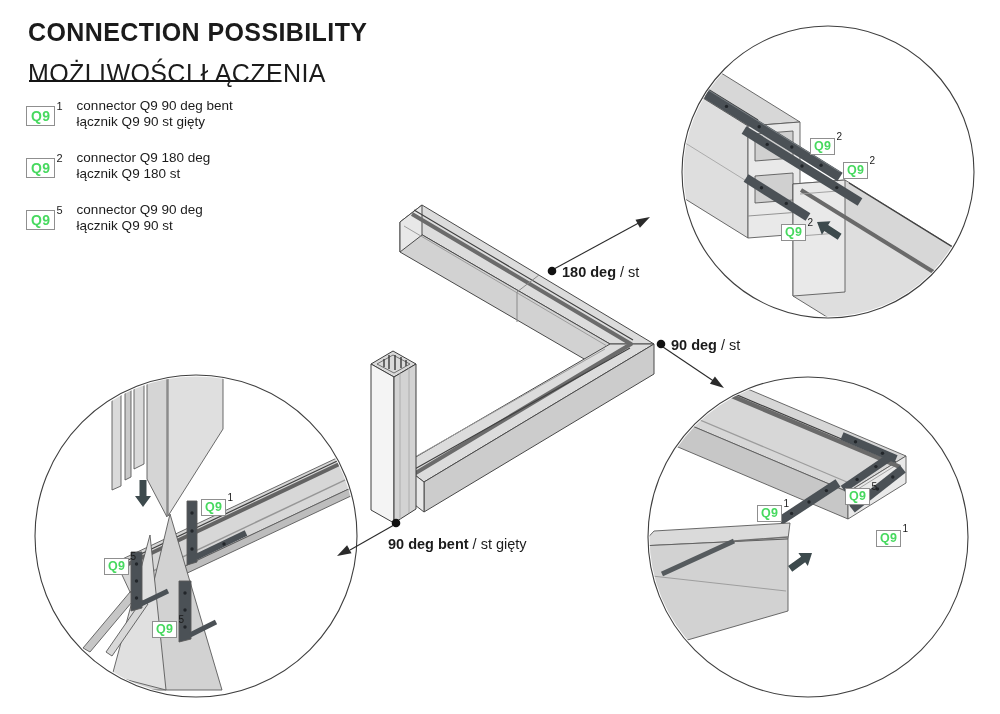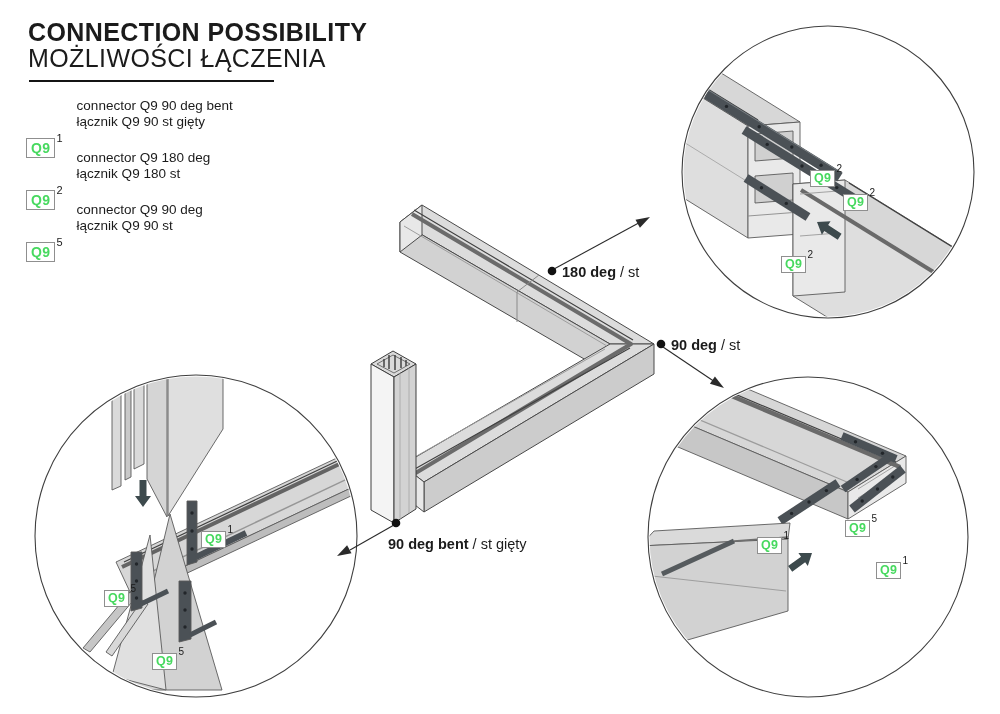--- a/index.html
+++ b/index.html
@@ -1,26 +1,26 @@
 <!DOCTYPE html>
 <html><head>
 <meta charset="utf-8">
 <style>
   :root{ --green:#47d95f; --ink:#1b1b1b; --line:#3f3f3f; }
   html,body{margin:0;padding:0;background:#fff;}
   .stage{position:relative;width:1000px;height:714px;background:#fff;overflow:hidden;
          font-family:"Liberation Sans",sans-serif;color:var(--ink);border-radius:21px;}
   .stage svg{position:absolute;left:0;top:0;}
   .title-en{position:absolute;left:28px;top:18px;font-size:25px;font-weight:bold;letter-spacing:.4px;white-space:nowrap;}
-  .title-pl{position:absolute;left:28px;top:44px;font-size:25px;font-weight:normal;letter-spacing:.4px;white-space:nowrap;}
+  .title-pl{position:absolute;left:28px;top:59px;font-size:25px;font-weight:normal;letter-spacing:.4px;white-space:nowrap;}
   .title-rule{position:absolute;left:29px;top:80px;width:245px;height:2px;background:#141414;}
   .legend-row{position:absolute;left:26px;display:flex;align-items:flex-start;}
   .legend-text{margin-left:15px;margin-top:-8px;font-size:13.5px;line-height:15.5px;white-space:nowrap;}
   .legend-text .en{font-weight:normal;}
-  .q9badge{white-space:nowrap;display:inline-block;margin-top:32px;}
+  .q9badge{white-space:nowrap;display:inline-block;}
   .q9badge.abs{position:absolute;z-index:5;}
   .q9box{display:inline-block;border:1px solid #8f8f8f;background:#fff;color:var(--green);
          font-weight:bold;font-size:12.5px;line-height:15px;padding:0 3px;letter-spacing:.4px;}
   .q9box.lg{font-size:14px;line-height:18px;padding:0 4px;}
   .q9badge sup{font-size:10px;color:#1a1a1a;vertical-align:top;position:relative;top:-5px;left:1px;}
   .q9badge.legend sup{font-size:11px;top:-6px;}
   .deglabel{position:absolute;font-size:14.5px;white-space:nowrap;z-index:4;}
   .deglabel b{font-weight:bold;text-align:center;}
   .deglabel .reg{font-weight:normal;margin-left:4px;}
 </style>

